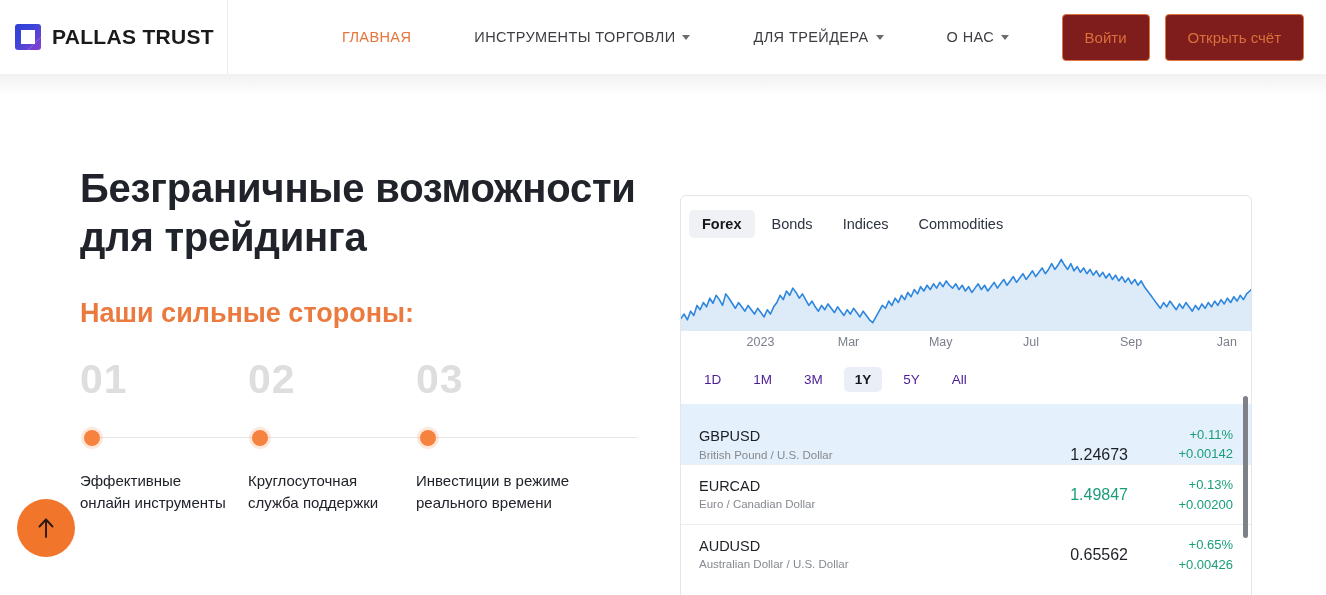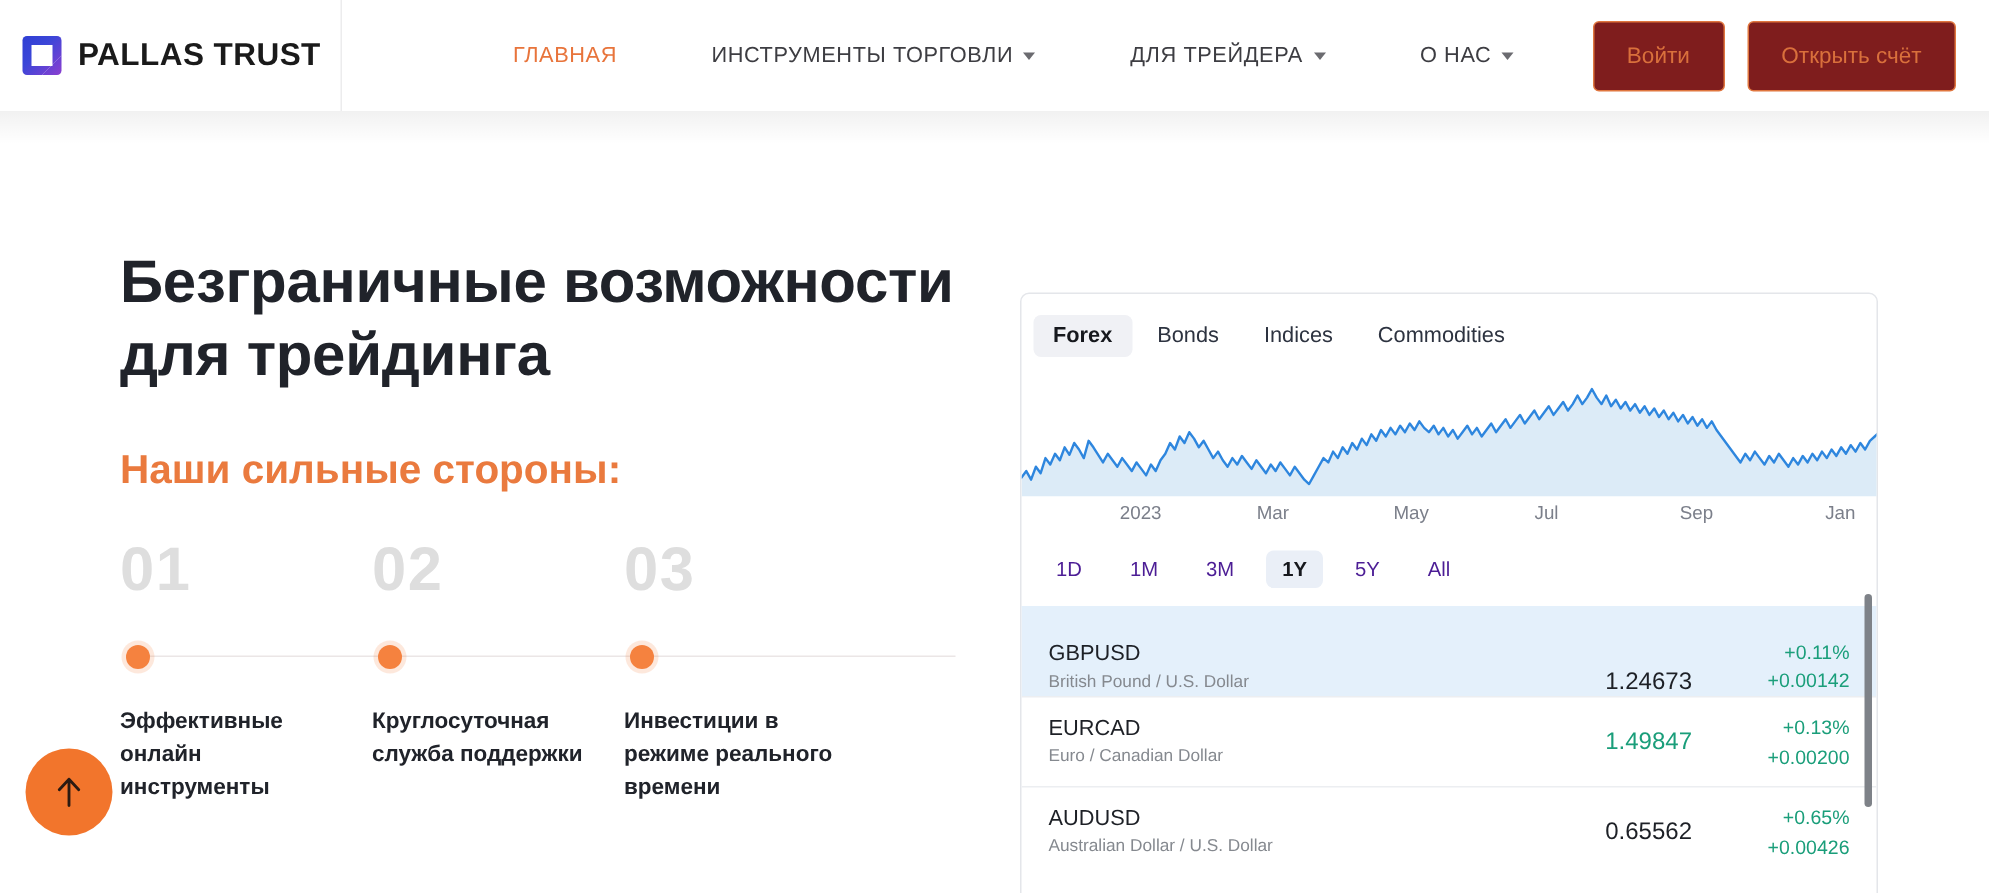--- a/index.html
+++ b/index.html
@@ -136,21 +136,21 @@
   }
   .dot {
     position: absolute; top: 3px;
     width: 16px; height: 16px; border-radius: 50%;
     background: #f5823f;
     box-shadow: 0 0 0 3px rgba(245,130,63,0.18);
   }
   .feat-titles { display: flex; margin-top: 21px; }
   .feat-title {
     width: 168px;
-    font-size: 15px; font-weight: bold;
+    font-size: 15px; font-weight: normal;
     line-height: 1.47; color: #20232a;
     padding-right: 14px;
   }
 
   .scroll-top {
     position: absolute; left: 17px; top: 439px;
     width: 58px; height: 58px; border-radius: 50%;
     background: #f2752c;
     display: flex; align-items: center; justify-content: center;
     cursor: pointer; z-index: 30;

